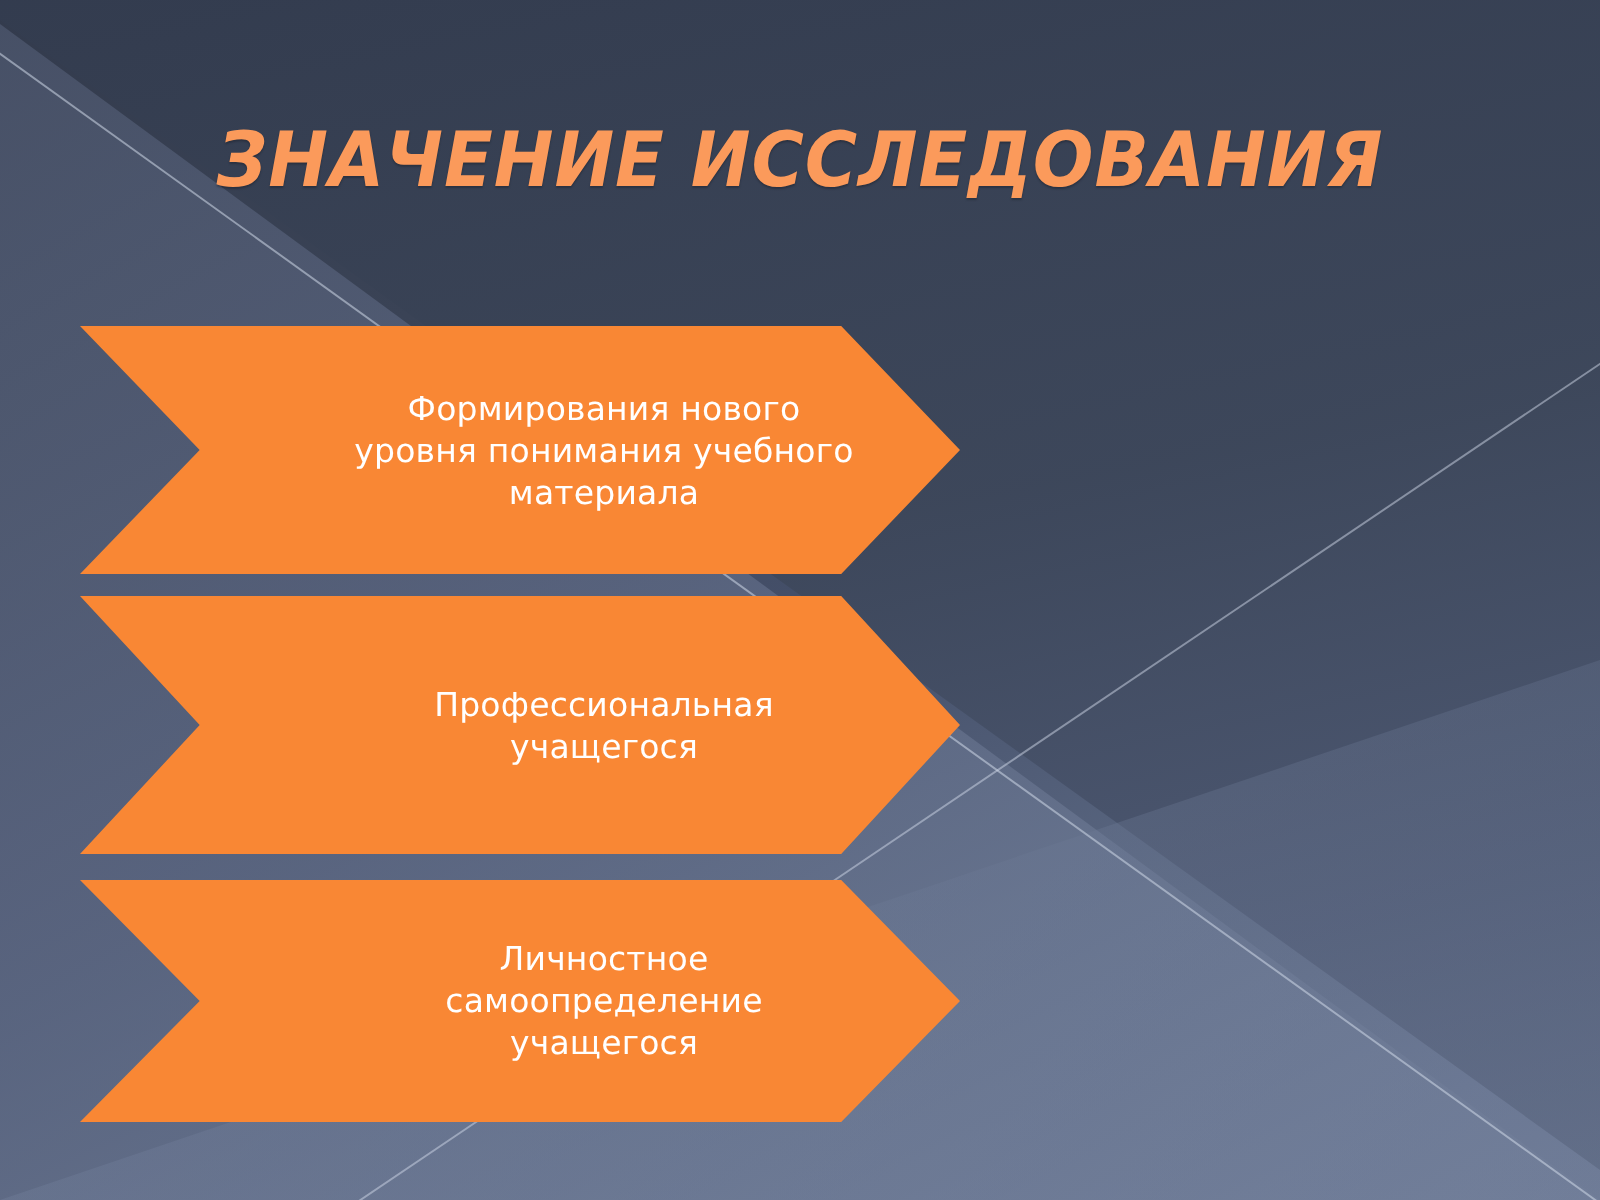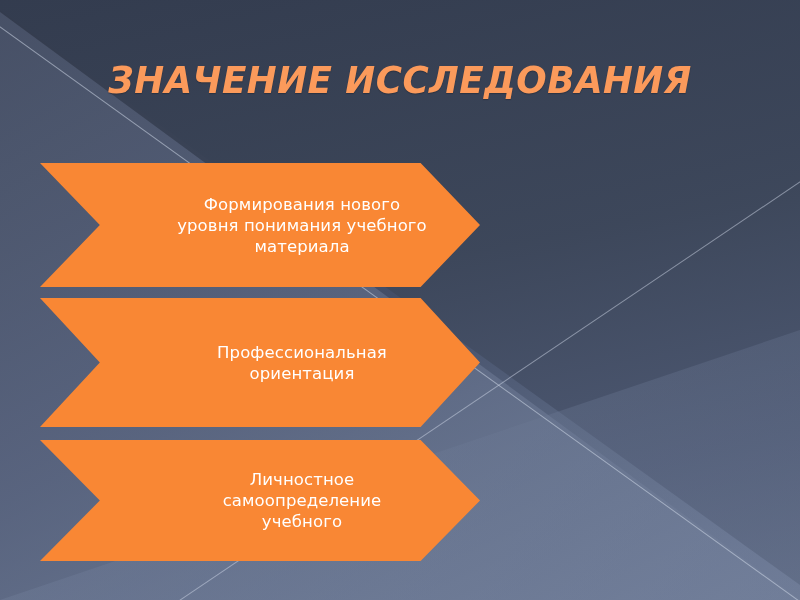--- a/index.html
+++ b/index.html
@@ -158,25 +158,25 @@
       <div class="shape"></div>
       <div class="label">Формирования нового
 уровня понимания учебного
 материала</div>
     </div>
 
     <div class="chevron" id="chev-2">
       <div class="shadow"></div>
       <div class="shape"></div>
       <div class="label">Профессиональная
-ориентация</div>
+учащегося</div>
     </div>
 
     <div class="chevron" id="chev-3">
       <div class="shadow"></div>
       <div class="shape"></div>
       <div class="label">Личностное
 самоопределение
-учебного</div>
+учащегося</div>
     </div>
 
   </div>
 </div>
 
 </body></html>

